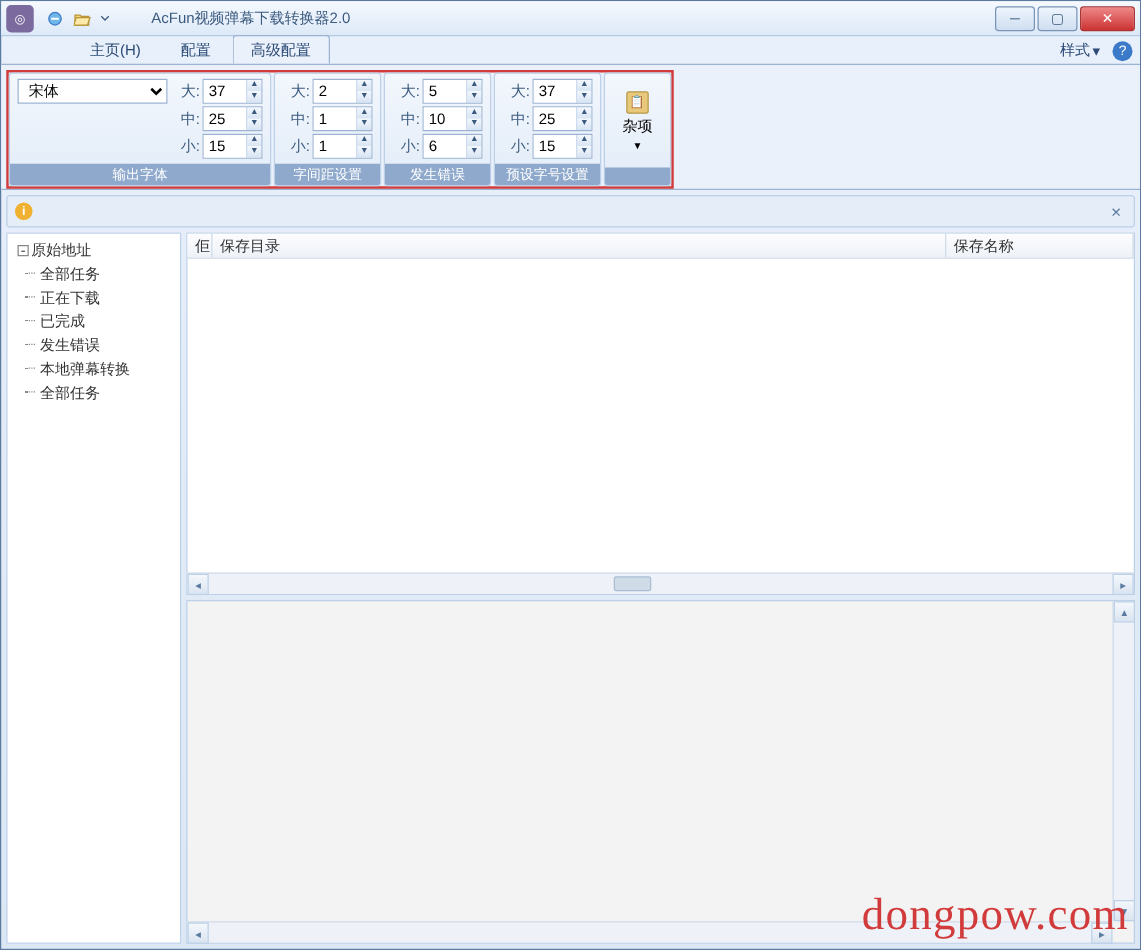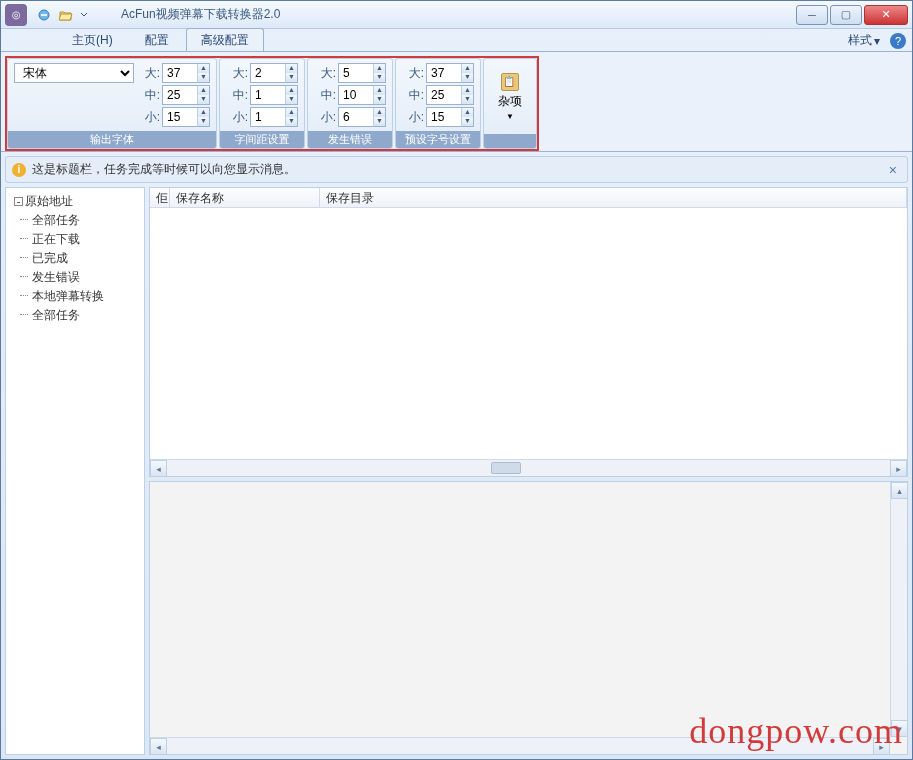--- a/index.html
+++ b/index.html
@@ -529,21 +529,20 @@
           </div>
         </div>
         <div class="ribbon-group-label">&nbsp;</div>
       </div>
 
     </div>
   </div>
 
   <div class="infobar">
     <div class="info-icon">i</div>
-    <span>这是标题栏，任务完成等时候可以向您显示消息。</span>
     <span class="close-x">×</span>
   </div>
 
   <div class="main-area">
 
     <div class="sidebar">
       <ul class="tree-root">
         <li class="tree-item">
           <span class="expander">-</span>
           <span>原始地址</span>
@@ -556,22 +555,22 @@
           <li>本地弹幕转换</li>
           <li>全部任务</li>
         </ul>
       </ul>
     </div>
 
     <div class="right-panels">
       <div class="listview">
         <div class="listview-header">
           <div class="col" style="width:20px;">佢</div>
+          <div class="col" style="flex:1;">保存目录</div>
           <div class="col" style="width:150px;">保存名称</div>
-          <div class="col" style="flex:1;">保存目录</div>
         </div>
         <div class="listview-body"></div>
         <div class="h-scroll">
           <div class="arrow left">◂</div>
           <div class="thumb"></div>
           <div class="arrow right">▸</div>
         </div>
       </div>
 
       <div class="bottom-panel">

